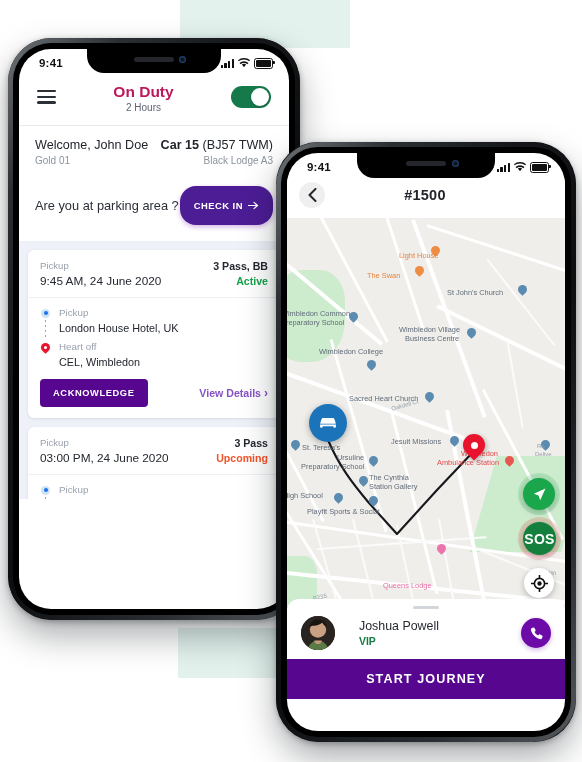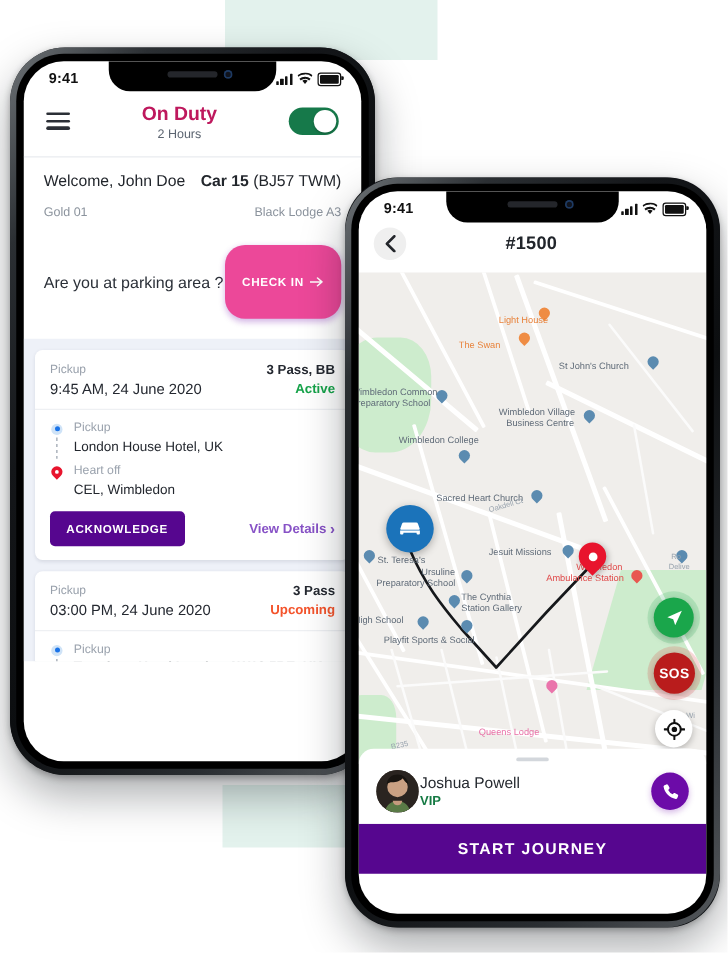--- a/index.html
+++ b/index.html
@@ -68,28 +68,28 @@
     background:#fff;box-shadow:0 1px 2px rgba(0,0,0,.25);}
   .divider{height:1px;background:#e9ecef;}
 
   
   .welcome{padding:12px 16px 14px 16px;}
   .wrow{display:flex;justify-content:space-between;align-items:baseline;}
   .wname{font-size:12.6px;color:#22262c;}
   .wcar{font-size:12.6px;color:#22262c;}
   .wcar b{font-weight:700;}
   .wsub{font-size:10px;color:#8b939d;}
-  .wrow2{display:flex;justify-content:space-between;margin-top:13px;}
+  .wrow2{display:flex;justify-content:space-between;margin-top:3px;}
 
   
   .parking{display:flex;align-items:center;justify-content:space-between;
     padding:6px 16px 16px 16px;}
   .parking-q{font-size:12.8px;color:#2b3038;}
-  .btn-checkin{background:#ec4899;color:#fff;font-size:9.4px;font-weight:700;
-    letter-spacing:.5px;border:none;border-radius:16px;padding:24px 14px;cursor:pointer;
+  .btn-checkin{background:#4c1d95;color:#fff;font-size:9.4px;font-weight:700;
+    letter-spacing:.5px;border:none;border-radius:16px;padding:14px 14px;cursor:pointer;
     display:flex;align-items:center;gap:5px;box-shadow:0 2px 5px rgba(108,11,168,.3);}
 
   
   .list{background:#eef1f8;padding:9px 9px 0 9px;height:258px;box-sizing:border-box;overflow:hidden;}
   .card{background:#fff;border-radius:6px;box-shadow:0 1px 3px rgba(23,31,54,.10);
     margin-bottom:9px;overflow:hidden;}
   .card-top{display:flex;justify-content:space-between;padding:10px 12px 9px 12px;}
   .lbl{font-size:9.6px;color:#98a0ab;}
   .val{font-size:11.8px;color:#242830;font-weight:500;margin-top:3px;}
   .rt{text-align:right;}
@@ -150,30 +150,30 @@
   .dest-pin{position:absolute;width:22px;height:30px;}
   .dest-pin::before{content:"";position:absolute;left:0;top:0;width:22px;height:22px;
     border-radius:50% 50% 50% 0;transform:rotate(-45deg);background:#e8142d;
     box-shadow:0 2px 5px rgba(0,0,0,.28);}
   .dest-pin::after{content:"";position:absolute;left:7.5px;top:7.5px;width:7px;height:7px;
     border-radius:50%;background:#fff;}
   .fab{position:absolute;border-radius:50%;display:flex;align-items:center;justify-content:center;
     cursor:pointer;}
   #fab-nav{width:32px;height:32px;right:10px;top:260px;background:#1aa64b;
     box-shadow:0 0 0 5px rgba(26,166,75,.17),0 2px 6px rgba(0,0,0,.25);}
-  #fab-sos{width:33px;height:33px;right:9px;top:304px;background:#b91c1c;
+  #fab-sos{width:33px;height:33px;right:9px;top:304px;background:#15803d;
     box-shadow:0 0 0 5px rgba(224,27,36,.17),0 2px 6px rgba(0,0,0,.25);
-    color:#fff;font-size:11px;font-weight:700;letter-spacing:.3px;}
+    color:#fff;font-size:14px;font-weight:700;letter-spacing:.3px;}
   #fab-loc{width:30px;height:30px;right:11px;top:350px;background:#fff;
     box-shadow:0 2px 6px rgba(0,0,0,.25);}
 
   .pax-panel{background:#fff;border-top-left-radius:12px;border-top-right-radius:12px;
     margin-top:-12px;position:relative;z-index:5;padding:7px 14px 9px 14px;}
   .grabber{width:26px;height:3px;border-radius:2px;background:#d3d7dc;margin:0 auto 7px auto;}
-  .pax-row{display:flex;align-items:center;gap:1px;}
+  .pax-row{display:flex;align-items:center;gap:24px;}
   .avatar{width:34px;height:34px;border-radius:50%;overflow:hidden;flex:none;
     background:#3a3028;position:relative;}
   .pax-info{flex:1;}
   .pax-name{font-size:12.4px;color:#262a30;line-height:1.25;}
   .pax-vip{font-size:10.4px;font-weight:700;color:#157a43;margin-top:2px;}
   .call-btn{width:30px;height:30px;border-radius:50%;background:#6c0ba8;
     display:flex;align-items:center;justify-content:center;cursor:pointer;
     box-shadow:0 2px 5px rgba(108,11,168,.3);}
   .btn-start{width:100%;background:#56068f;color:#fff;border:none;
     font-size:12.6px;font-weight:700;letter-spacing:1.1px;padding:13px 0;cursor:pointer;}

